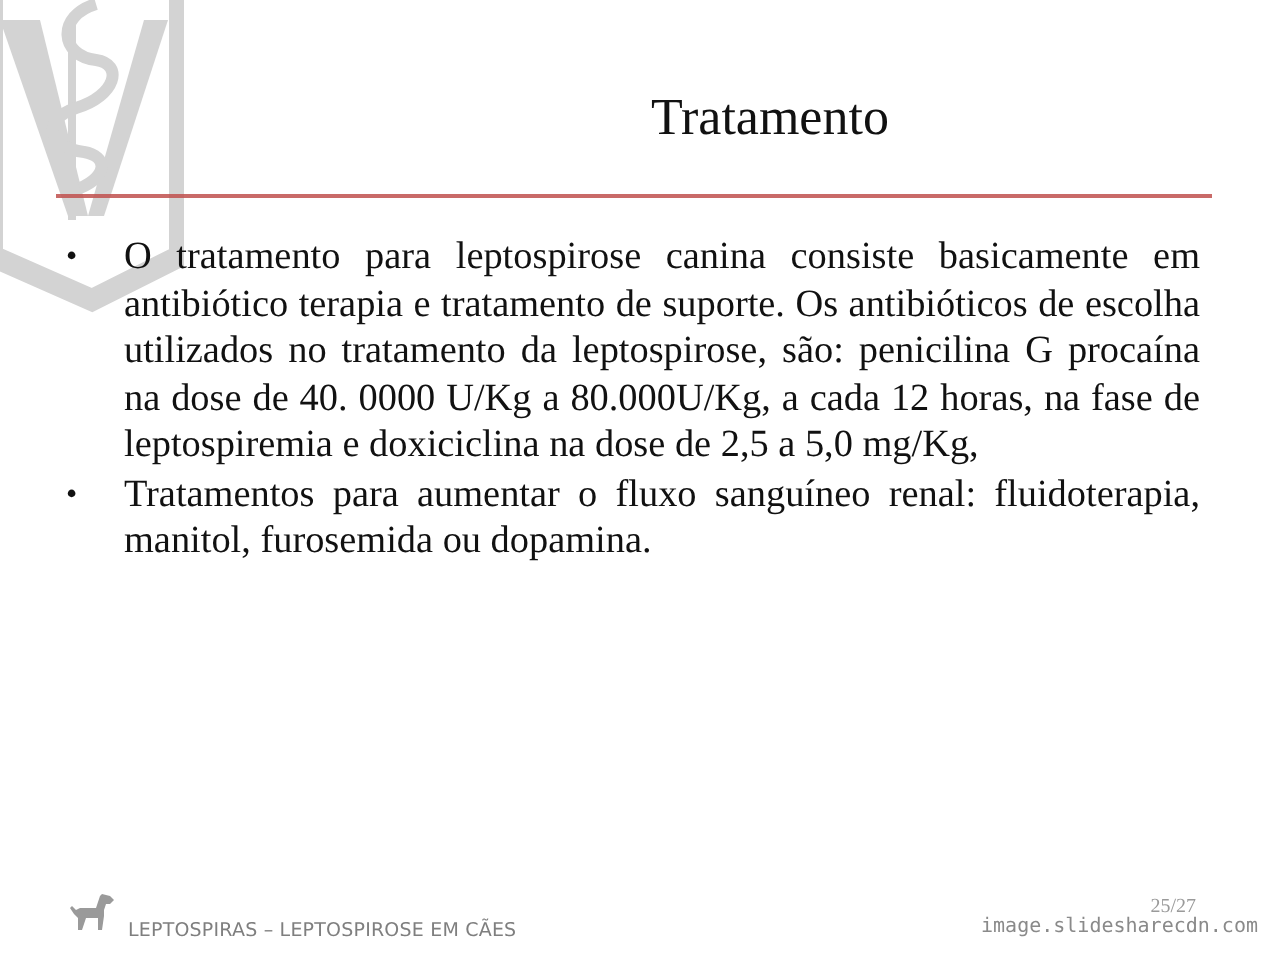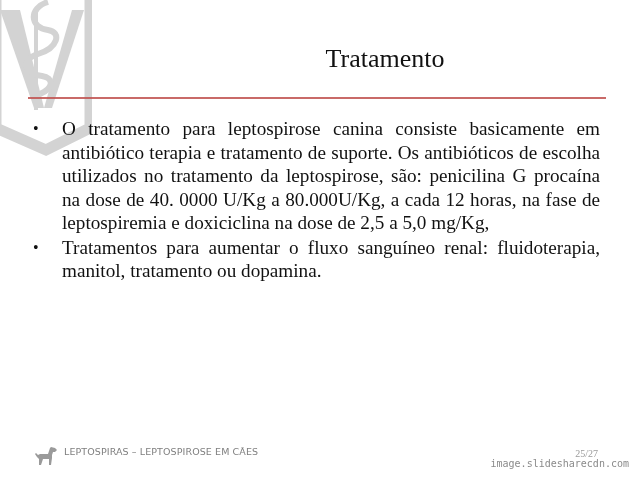--- a/index.html
+++ b/index.html
@@ -5,21 +5,21 @@
   html, body { margin: 0; padding: 0; background: #ffffff; }
   body { width: 638px; height: 479px; position: relative; overflow: hidden; font-family: "Liberation Serif", serif; color: #111; }
   .watermark { position: absolute; left: 0; top: 0; width: 92px; height: 160px; }
   .title { position: absolute; left: 0; width: 638px; top: 44px; text-align: center; font-size: 26px; padding-left: 2px; }
   .title span { position: relative; left: 64px; }
   .rule { position: absolute; left: 28px; top: 97px; width: 578px; height: 2px; background: #c0504d; opacity: 0.85; }
   .content { position: absolute; left: 30px; top: 117px; width: 570px; }
   .bullet { display: flex; align-items: flex-start; font-size: 19.2px; line-height: 23.5px; margin-bottom: 1px; }
   .bullet .dot { width: 32px; flex: 0 0 32px; text-align: left; padding-left: 3px; box-sizing: border-box; font-size: 16px; }
   .bullet .text { flex: 1; text-align: justify; text-align-last: left; }
-  .footer { position: absolute; left: 34px; top: 446px; display: flex; align-items: flex-start; }
+  .footer { position: absolute; left: 34px; top: 446px; display: flex; align-items: flex-end; }
   .footer .label { font-family: "DejaVu Sans", sans-serif; font-size: 9.5px; color: #7f7f7f; margin-left: 6px; letter-spacing: 0.1px; }
   .page { position: absolute; right: 40px; top: 448px; font-family: Liberation Serif, serif; font-size: 10px; color: #9a9a9a; }
   .credit { position: absolute; right: 9px; top: 458px; font-family: "DejaVu Sans Mono", monospace; font-size: 10px; color: #8a8a8a; margin-left: 12px; }
 </style>
 </head>
 <body>
 
 <div class="watermark">
   <svg width="92" height="160" viewBox="0 0 92 160">
     <g fill="none" stroke="#d3d3d3" stroke-width="11" stroke-linejoin="miter">
@@ -37,21 +37,21 @@
 <div class="title"><span>Tratamento</span></div>
 <div class="rule"></div>
 
 <div class="content">
   <div class="bullet">
     <span class="dot">•</span>
     <span class="text">O tratamento para leptospirose canina consiste basicamente em antibiótico terapia e tratamento de suporte. Os antibióticos de escolha utilizados no tratamento da leptospirose, são: penicilina G procaína na dose de 40. 0000 U/Kg a 80.000U/Kg, a cada 12 horas, na fase de leptospiremia e doxiciclina na dose de 2,5 a 5,0 mg/Kg,</span>
   </div>
   <div class="bullet">
     <span class="dot">•</span>
-    <span class="text">Tratamentos para aumentar o fluxo sanguíneo renal: fluidoterapia, manitol, tratamento ou dopamina.</span>
+    <span class="text">Tratamentos para aumentar o fluxo sanguíneo renal: fluidoterapia, manitol, furosemida ou dopamina.</span>
   </div>
 </div>
 
 <div class="footer">
   <span>
     <svg width="24" height="20" viewBox="0 0 24 20">
       <path fill="#9a9a9a" d="M17 1 L21 2 L23 4 L21 6 L19 6 L18 9 L18 12 L17 19 L15 19 L15 13 L9 13 L7 19 L5 19 L5 13 L3 11 L1 8 L2 7 L4 9 L6 8 L14 8 L15 5 L16 2 Z"></path>
     </svg>
   </span>
   <span class="label">LEPTOSPIRAS – LEPTOSPIROSE EM CÃES</span>

